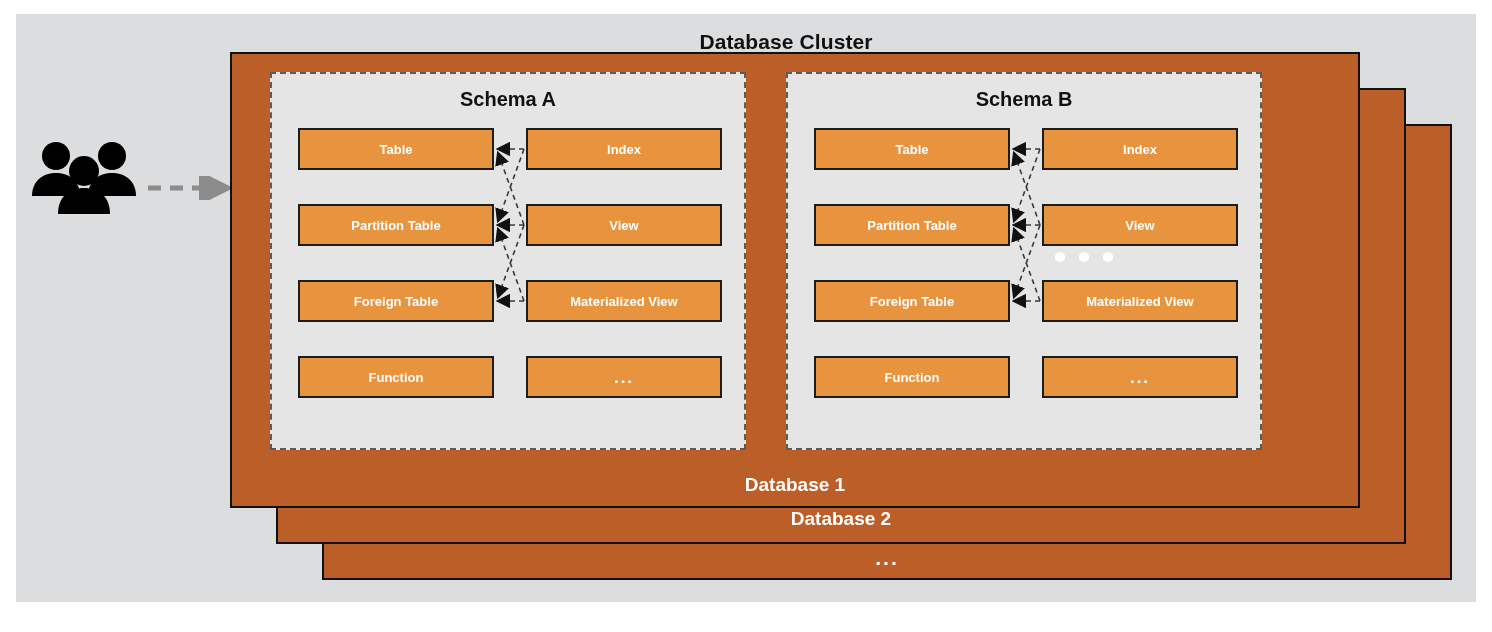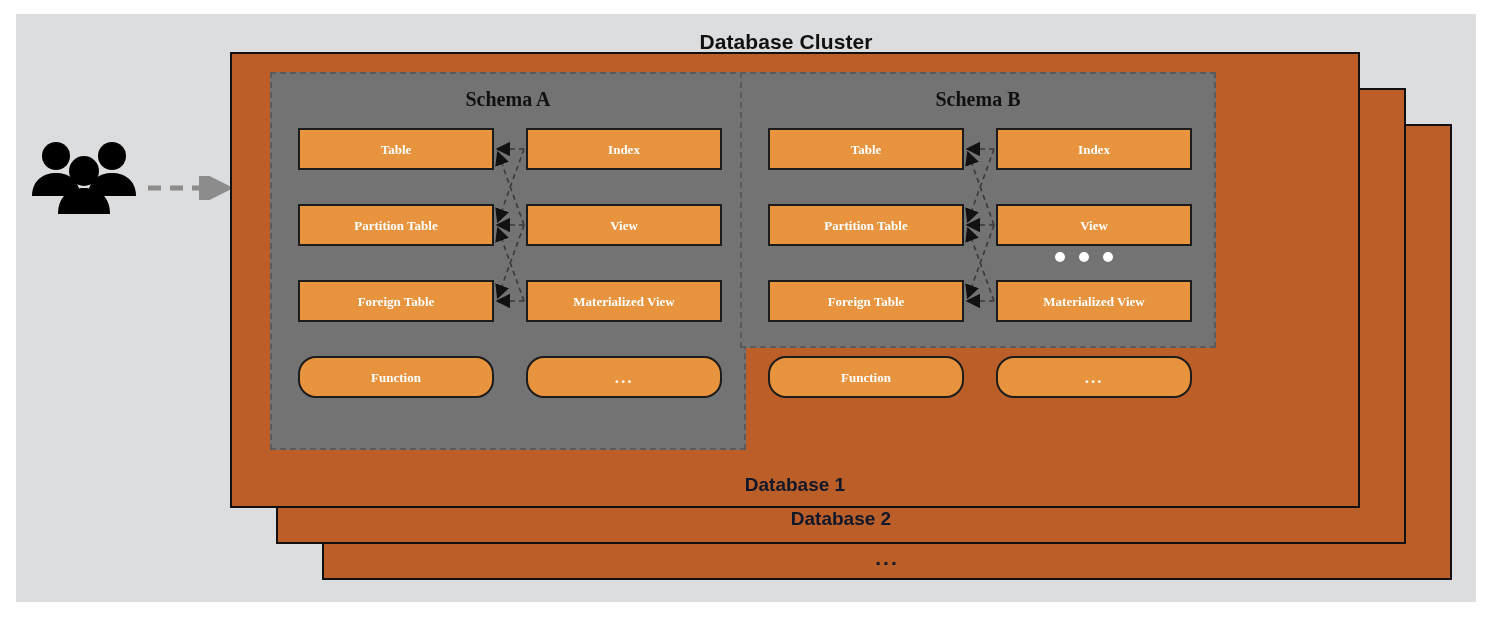--- a/index.html
+++ b/index.html
@@ -63,21 +63,21 @@
     box-sizing: border-box;
   }
   .db-slab-3 { left: 322px; top: 124px; width: 1130px; height: 456px; z-index: 1; }
   .db-slab-2 { left: 276px; top: 88px;  width: 1130px; height: 456px; z-index: 2; }
   .db-slab-1 { left: 230px; top: 52px;  width: 1130px; height: 456px; z-index: 3; }
 
   .db-label {
     position: absolute;
     font-size: 19px;
     font-weight: bold;
-    color: #0f172a;
+    color: #ffffff;
     text-align: center;
     width: 100%;
   }
   .db-label-1 { bottom: 10px; left: 0; }
   .db-label-2 { bottom: 12px; left: 0; }
   .db-label-3 { bottom: 8px;  left: 0; font-size: 21px; letter-spacing: 2px;}
 
   
   .db-dots {
     position: absolute;
@@ -91,28 +91,27 @@
     display: block;
     width: 10px;
     height: 10px;
     border-radius: 50%;
     background: #ffffff;
   }
 
   
   .schema {
     position: absolute;
-    background: #737373;
+    background: #e5e5e5;
     border: 2px dashed #5b5b5b;
     box-sizing: border-box;
     z-index: 5;
-    font-family: Liberation Serif, serif;
   }
   .schema-a { left: 270px; top: 72px; width: 476px; height: 378px; }
-  .schema-b { left: 740px; top: 72px; width: 476px; height: 276px; }
+  .schema-b { left: 786px; top: 72px; width: 476px; height: 378px; }
 
   .schema-title {
     position: absolute;
     top: 14px;
     left: 0;
     width: 100%;
     text-align: center;
     font-size: 20px;
     font-weight: bold;
     color: #111111;
@@ -133,21 +132,21 @@
     line-height: 1;
   }
   .obj-box.ellipsis { letter-spacing: 2px; font-size: 17px; }
 
   
   .col-left  { left: 26px;  width: 196px; }
   .col-right { left: 254px; width: 196px; }
   .row-1 { top: 54px;  height: 42px; }
   .row-2 { top: 130px; height: 42px; }
   .row-3 { top: 206px; height: 42px; }
-  .row-4 { top: 282px; height: 42px; border-radius: 18px; }
+  .row-4 { top: 282px; height: 42px; }
 
   .arrows-svg {
     position: absolute;
     left: 0;
     top: 0;
     width: 476px;
     height: 378px;
     pointer-events: none;
     overflow: visible;
   }

